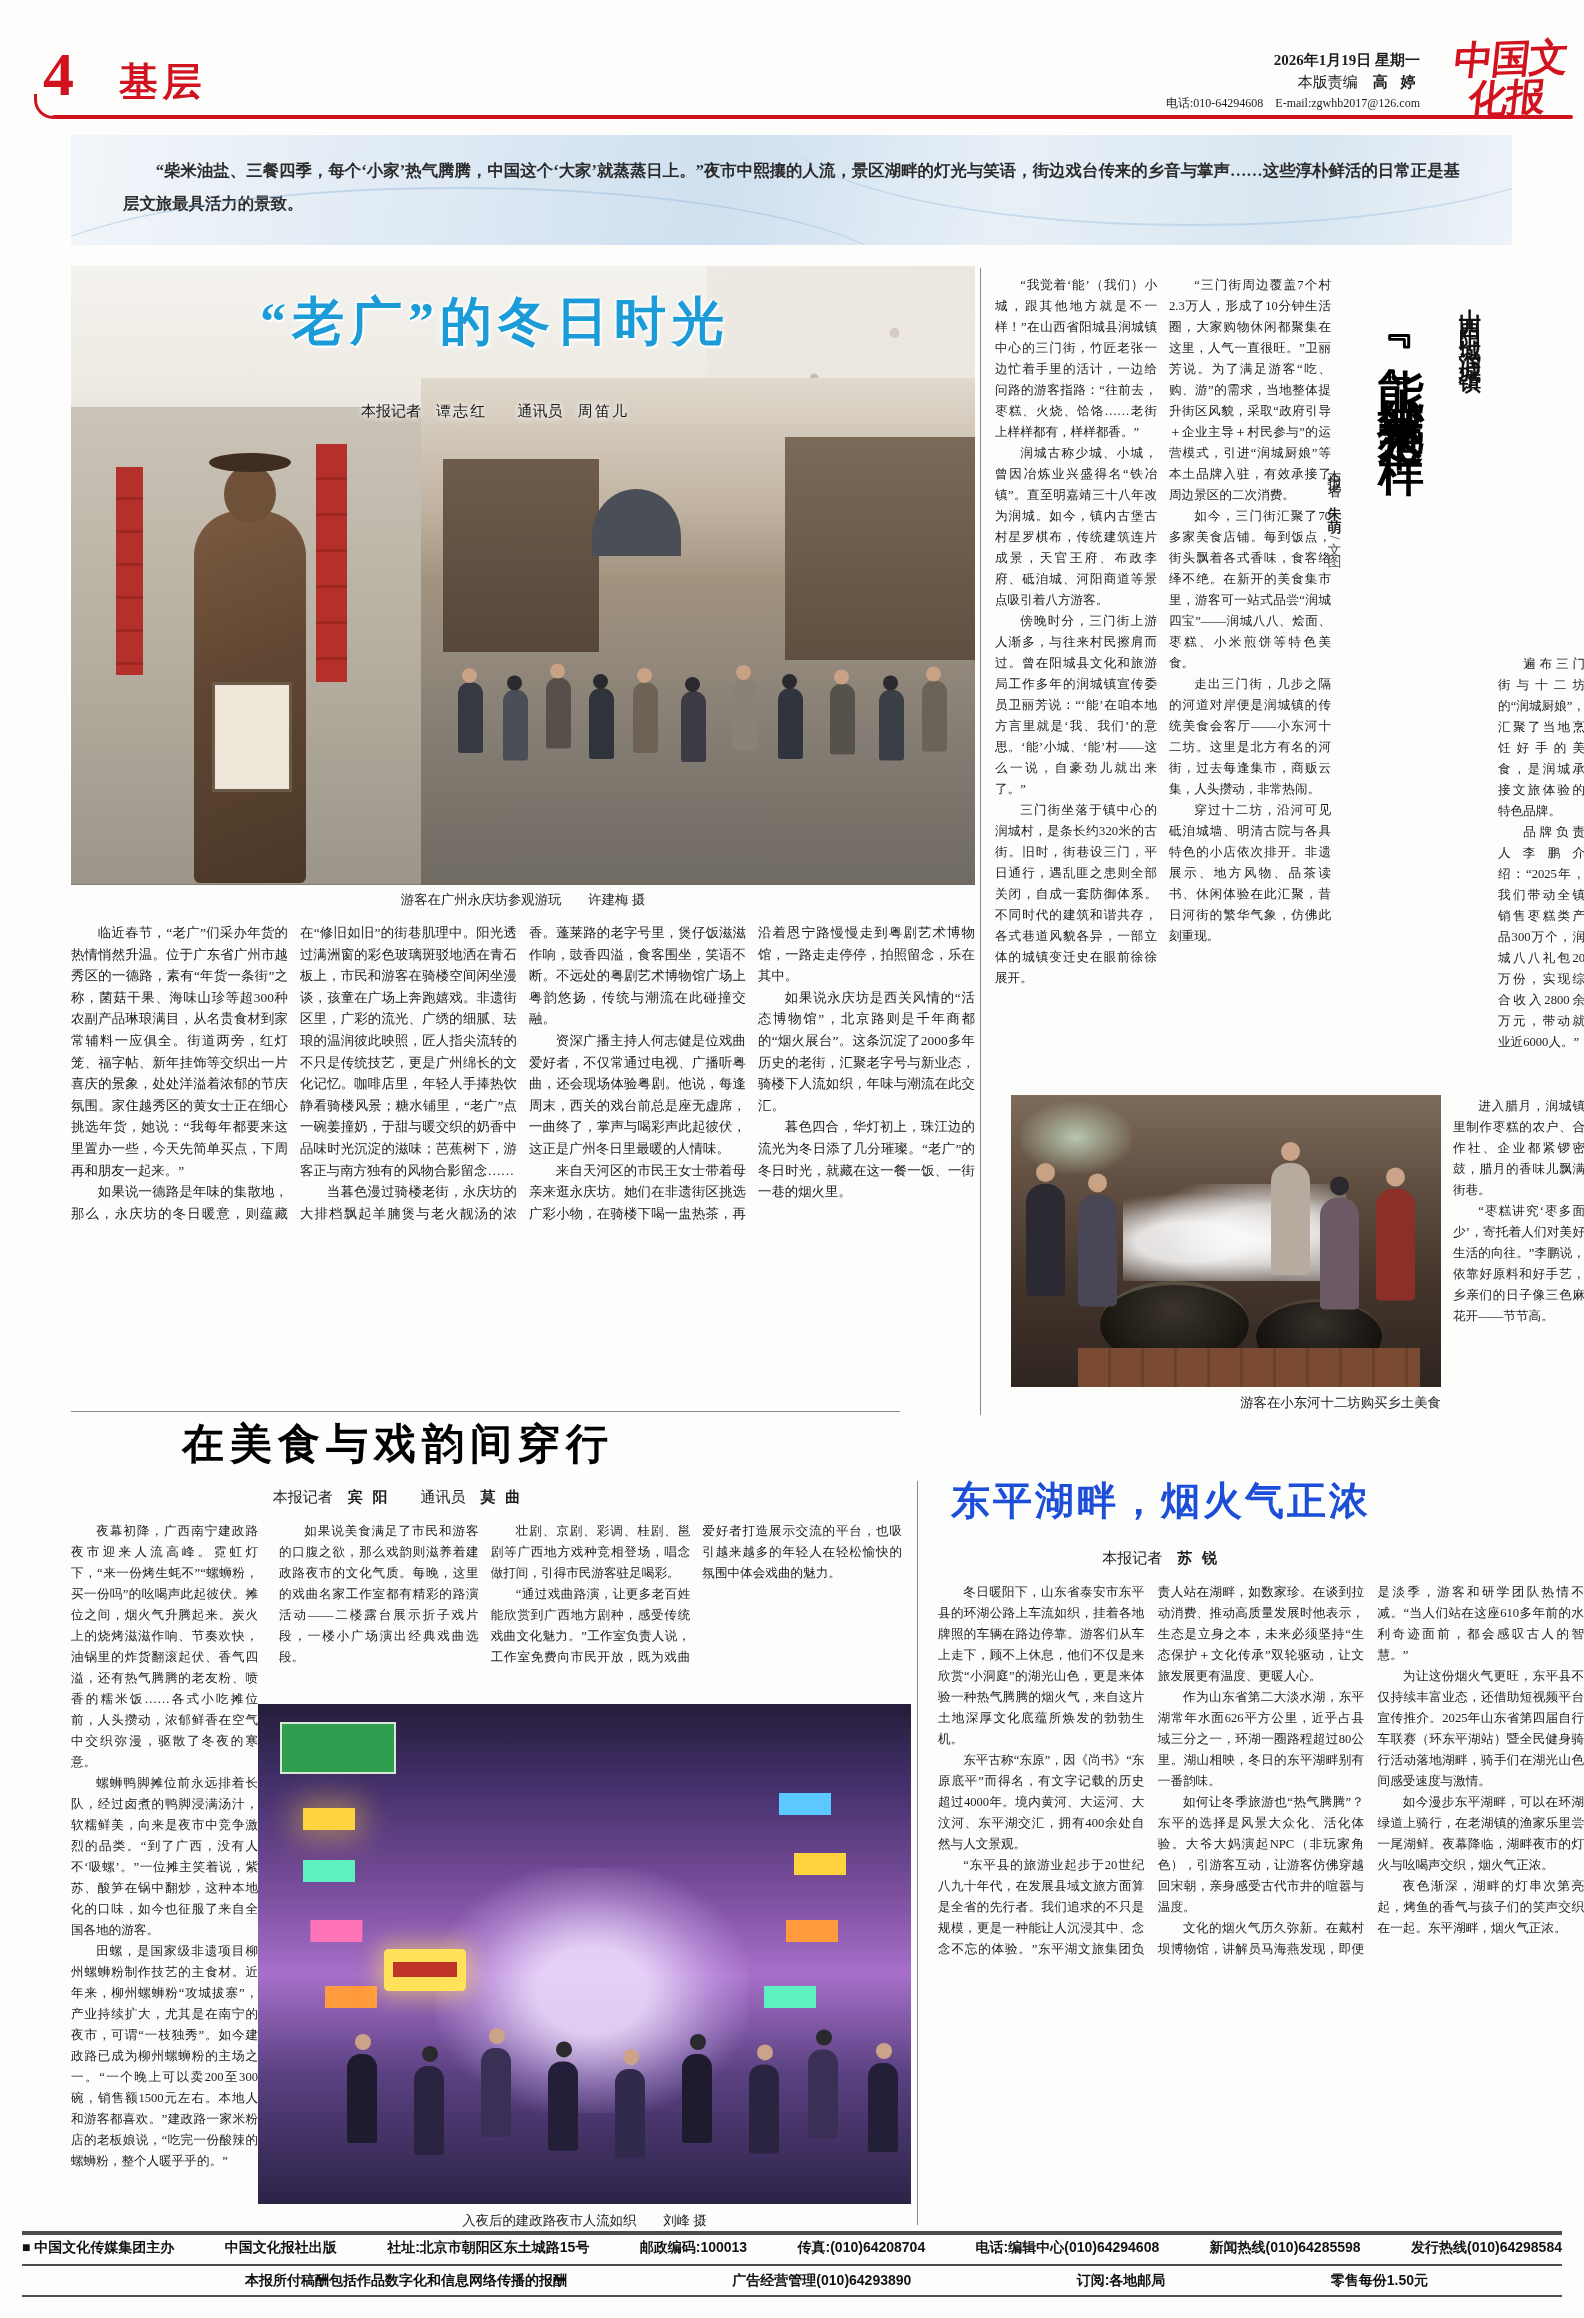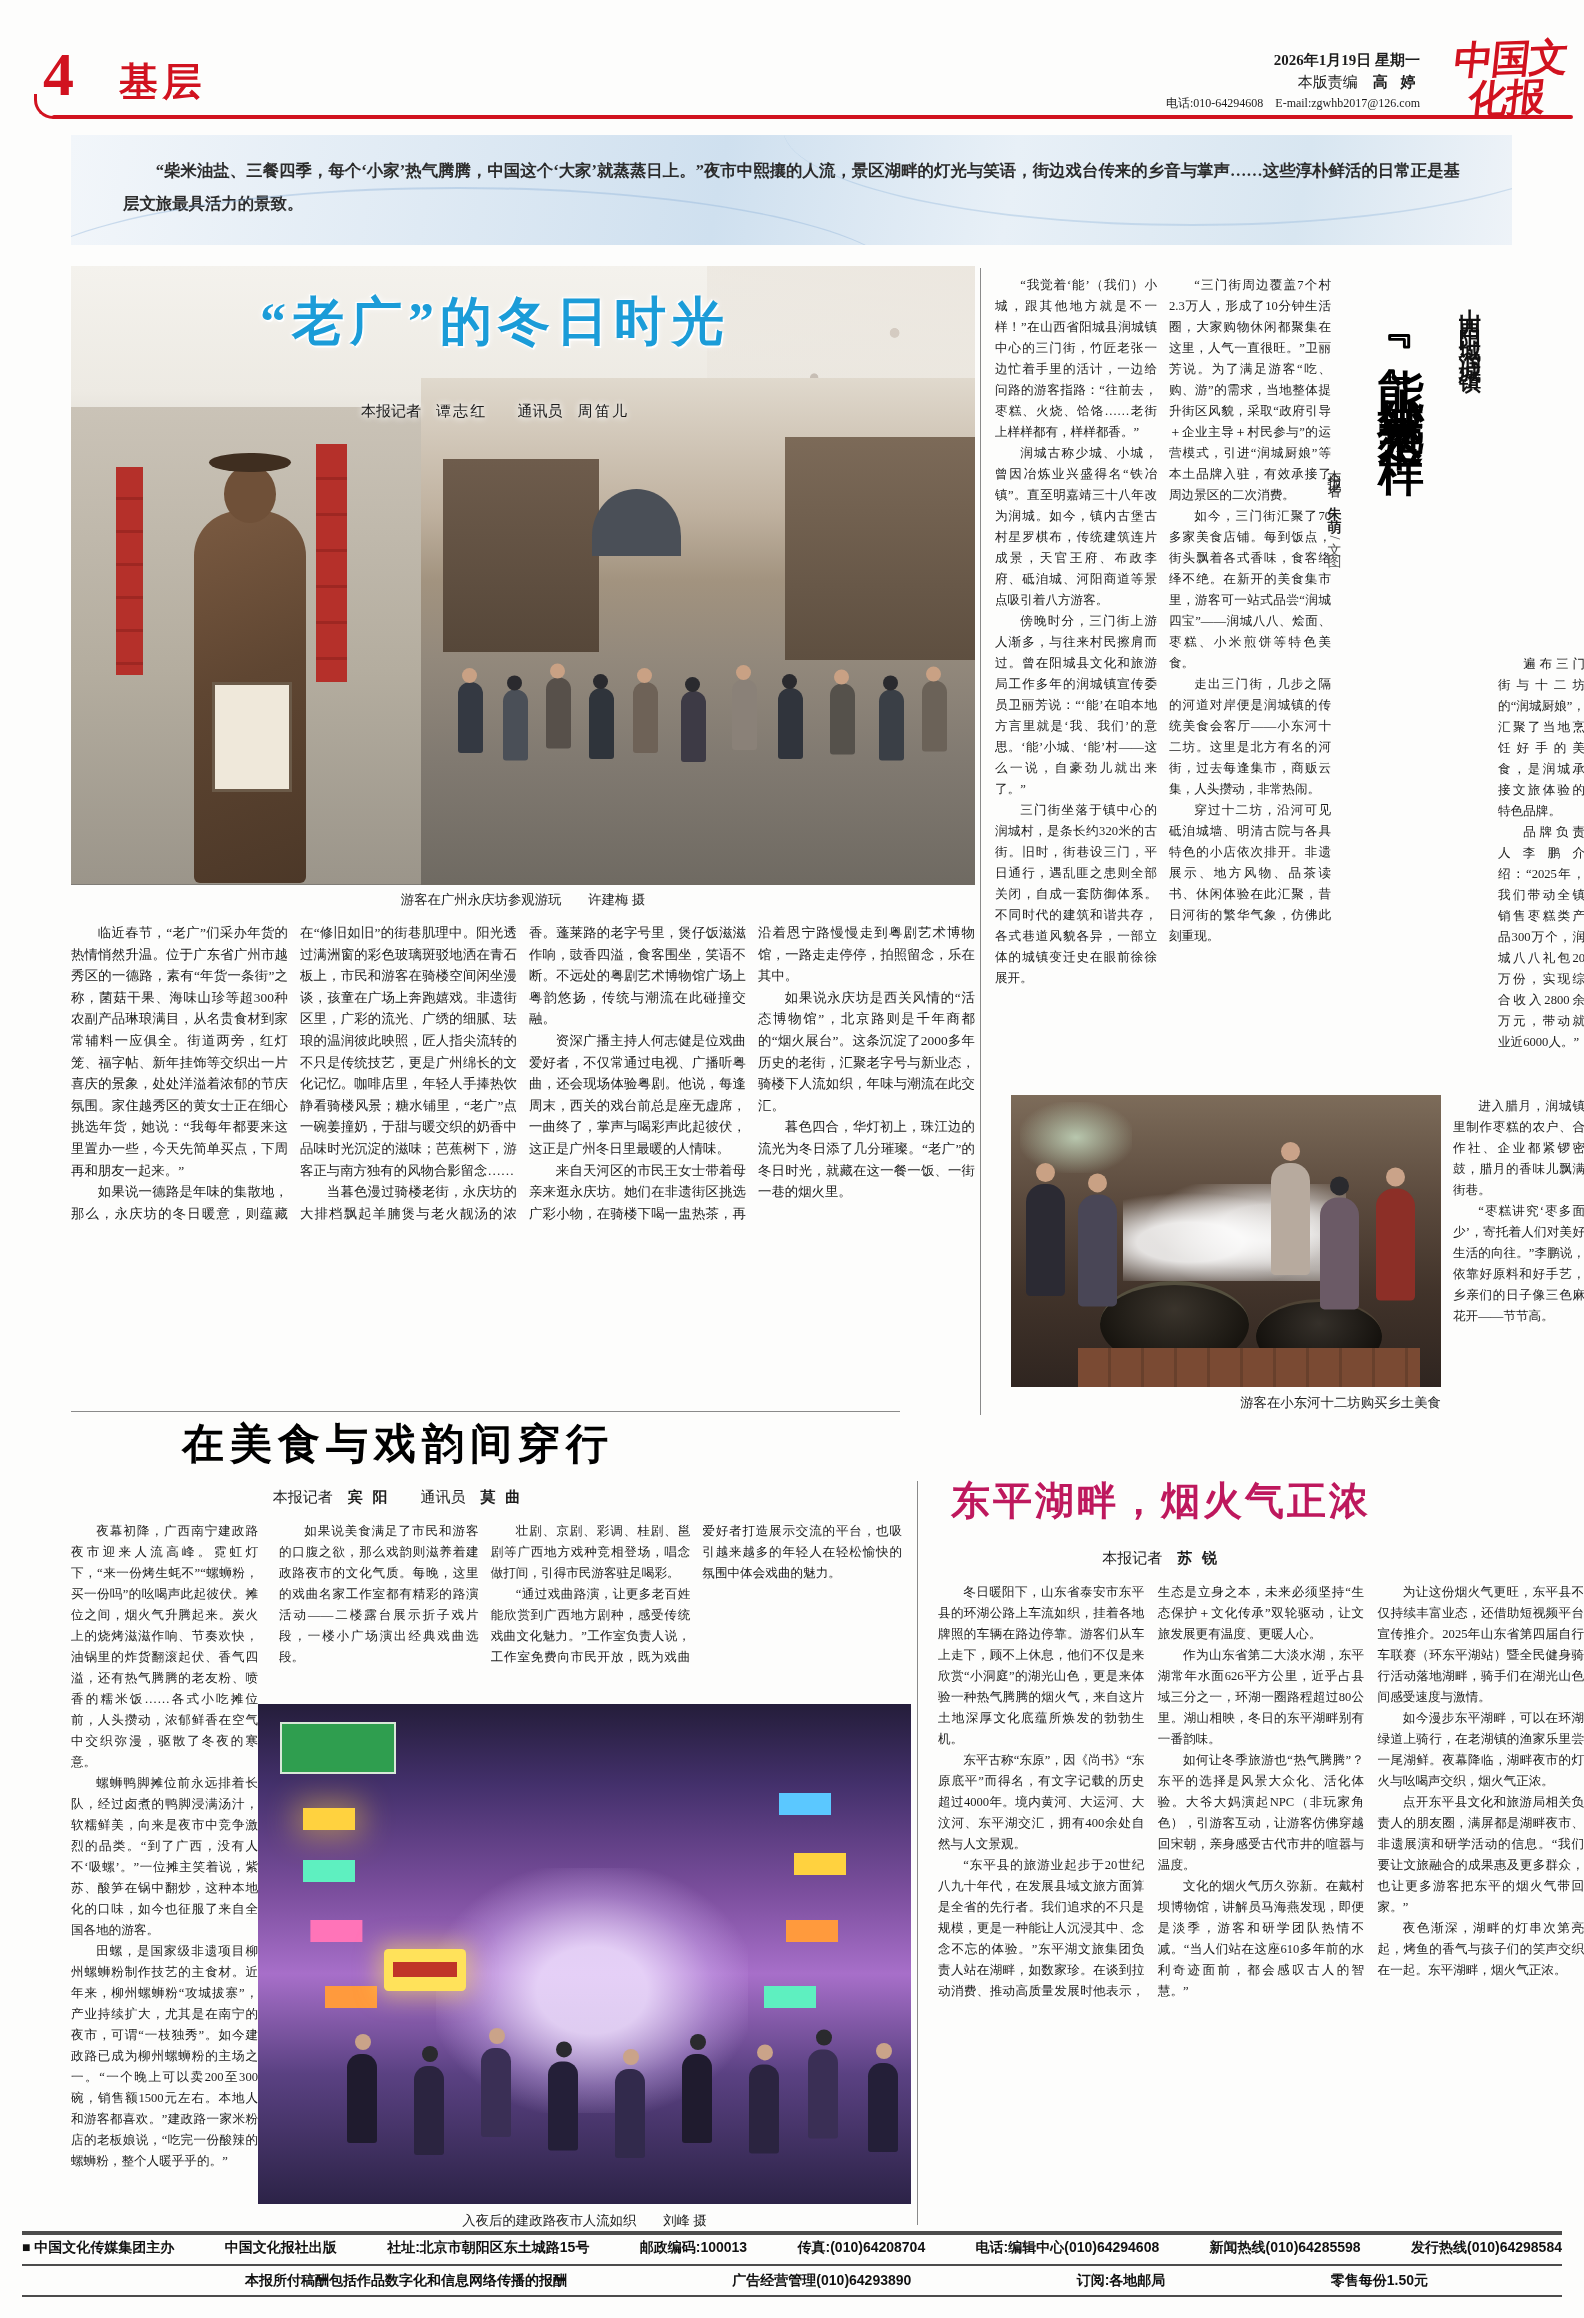--- a/index.html
+++ b/index.html
@@ -105,21 +105,21 @@
     box-shadow:0 52px 0 #5ef0c0,7.4px 112px 0 #ff74b8,476px -15px 0 #5bc8ff,491px 45px 0 #ffd23f,483px 112px 0 #ff9a3d,22px 178px 0 #ff9a3d,461px 178px 0 #5ef0c0,0 0 30px 7.4px rgba(255,210,63,.45);}
   .np-bigsign{position:absolute;left:126px;top:245px;width:82px;height:42px;background:#ffe25a;border-radius:4.5px;box-shadow:0 0 22px 6px rgba(255,226,90,.5);}
   .np-bigsign::after{content:"";position:absolute;left:9px;top:13.4px;width:64px;height:15px;background:#c03428;}
   .np-crowd{position:absolute;left:89px;top:350px;width:30px;height:89px;border-radius:13.4px 13.4px 3px 3px;background:#1f1b2e;
     box-shadow:67px 12px 0 #2b2440,134px -6px 0 #3a2f55,201px 7.4px 0 #241f38,268px 15px 0 #322a4c,335px 0 0 #1f1b2e,402px 10.4px 0 #2b2440,461px -4.5px 0 #3a2f55,521px 9px 0 #241f38;}
   .np-heads{position:absolute;left:97px;top:330px;width:16.4px;height:16.4px;border-radius:50%;background:#caa389;
     box-shadow:67px 12px 0 #2a2a2e,134px -6px 0 #caa389,201px 7.4px 0 #2a2a2e,268px 15px 0 #caa389,335px 0 0 #2a2a2e,402px 10.4px 0 #caa389,461px -4.5px 0 #2a2a2e,521px 9px 0 #caa389;}
   .nightcap{left:258px;top:2212px;width:653px;text-align:center;}
   
   .vr-bottom{left:917px;top:1481px;height:744px;}
-  .dptitle{left:938px;top:1478px;width:446px;text-align:center;font:900 39px/1.2 var(--serif);letter-spacing:3px;color:#be185d;}
+  .dptitle{left:938px;top:1478px;width:446px;text-align:center;font:900 39px/1.2 var(--serif);letter-spacing:3px;color:#1d4ed8;}
   .dpbyline{left:938px;top:1548px;width:446px;text-align:center;font:15px/21px var(--serif);}
   .dpbyline b{font-weight:700;letter-spacing:3px;}
   .dpcols{left:938px;top:1582px;width:646px;height:641px;column-count:3;column-gap:13.4px;}
   
   .f-rule-top{left:22px;top:2231px;width:1540px;height:3.7px;background:#4c4c4c;}
   .f-rule-mid{left:22px;top:2264px;width:1540px;height:2.2px;background:#4c4c4c;}
   .f-rule-bot{left:22px;top:2295px;width:1540px;height:2.2px;background:#4c4c4c;}
   .f-row{left:22px;width:1540px;display:flex;justify-content:space-between;align-items:center;font:700 14px/1 var(--sans);color:#111;padding:0;box-sizing:border-box;}
   .f-row1{top:2240px;}
   .f-row2{top:2273px;padding:0 134px 0 223px;}
@@ -249,21 +249,20 @@
   </div>
   <div class="abs dpcols bt small">
     <p>冬日暖阳下，山东省泰安市东平县的环湖公路上车流如织，挂着各地牌照的车辆在路边停靠。游客们从车上走下，顾不上休息，他们不仅是来欣赏“小洞庭”的湖光山色，更是来体验一种热气腾腾的烟火气，来自这片土地深厚文化底蕴所焕发的勃勃生机。</p>
     <p>东平古称“东原”，因《尚书》“东原底平”而得名，有文字记载的历史超过4000年。境内黄河、大运河、大汶河、东平湖交汇，拥有400余处自然与人文景观。</p>
     <p>“东平县的旅游业起步于20世纪八九十年代，在发展县域文旅方面算是全省的先行者。我们追求的不只是规模，更是一种能让人沉浸其中、念念不忘的体验。”东平湖文旅集团负责人站在湖畔，如数家珍。在谈到拉动消费、推动高质量发展时他表示，生态是立身之本，未来必须坚持“生态保护＋文化传承”双轮驱动，让文旅发展更有温度、更暖人心。</p>
     <p>作为山东省第二大淡水湖，东平湖常年水面626平方公里，近乎占县域三分之一，环湖一圈路程超过80公里。湖山相映，冬日的东平湖畔别有一番韵味。</p>
     <p>如何让冬季旅游也“热气腾腾”？东平的选择是风景大众化、活化体验。大爷大妈演起NPC（非玩家角色），引游客互动，让游客仿佛穿越回宋朝，亲身感受古代市井的喧嚣与温度。</p>
     <p>文化的烟火气历久弥新。在戴村坝博物馆，讲解员马海燕发现，即便是淡季，游客和研学团队热情不减。“当人们站在这座610多年前的水利奇迹面前，都会感叹古人的智慧。”</p>
     <p>为让这份烟火气更旺，东平县不仅持续丰富业态，还借助短视频平台宣传推介。2025年山东省第四届自行车联赛（环东平湖站）暨全民健身骑行活动落地湖畔，骑手们在湖光山色间感受速度与激情。</p>
     <p>如今漫步东平湖畔，可以在环湖绿道上骑行，在老湖镇的渔家乐里尝一尾湖鲜。夜幕降临，湖畔夜市的灯火与吆喝声交织，烟火气正浓。</p>
-    <p>点开东平县文化和旅游局相关负责人的朋友圈，满屏都是湖畔夜市、非遗展演和研学活动的信息。“我们要让文旅融合的成果惠及更多群众，也让更多游客把东平的烟火气带回家。”</p>
     <p>夜色渐深，湖畔的灯串次第亮起，烤鱼的香气与孩子们的笑声交织在一起。东平湖畔，烟火气正浓。</p>
   </div>
 
   <div class="abs f-rule-top"></div>
   <div class="abs f-row f-row1">
     <span>■ 中国文化传媒集团主办</span>
     <span>中国文化报社出版</span>
     <span>社址:北京市朝阳区东土城路15号</span>
     <span>邮政编码:100013</span>
     <span>传真:(010)64208704</span>

